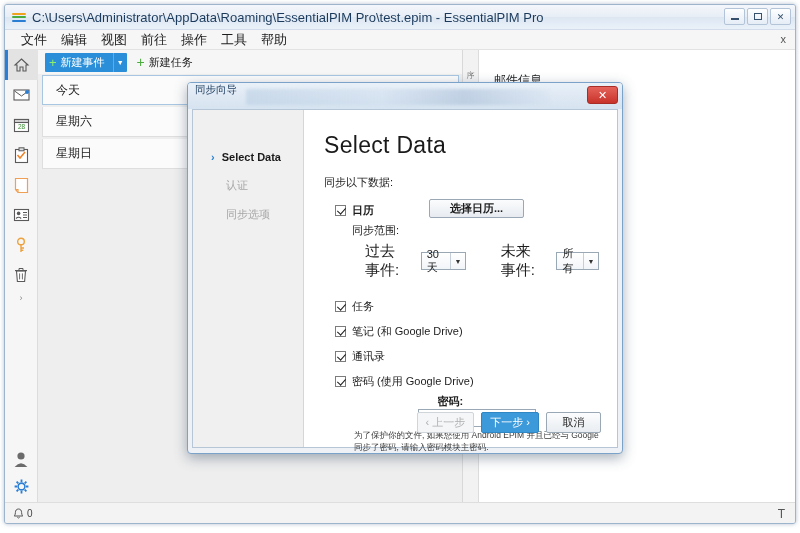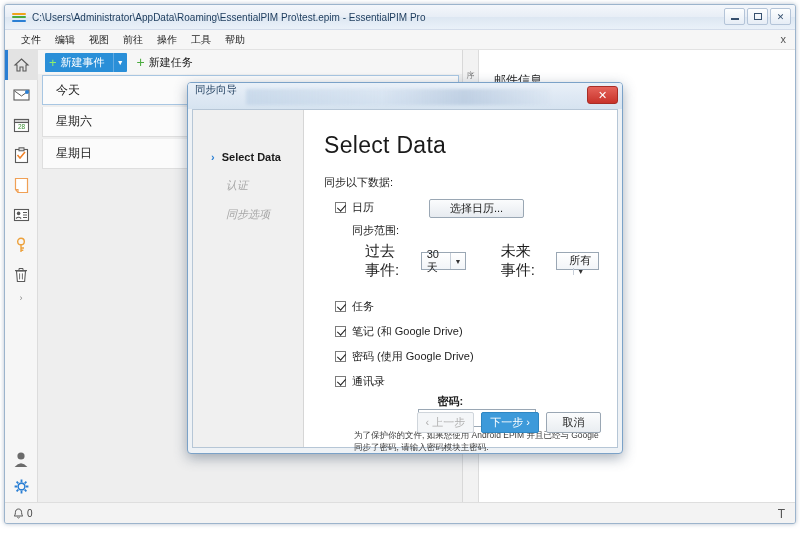--- a/index.html
+++ b/index.html
@@ -35,21 +35,21 @@
     width: 14px; height: 11px;
     margin-right: 6px;
     display: flex; flex-direction: column; justify-content: space-between;
     padding: 1px 0;
   }
   .app-logo i { display: block; height: 2px; border-radius: 1px; }
   .app-logo i:nth-child(1) { background: #f0a31a; }
   .app-logo i:nth-child(2) { background: #4aab3e; }
   .app-logo i:nth-child(3) { background: #2a7fd4; }
   #title-text {
-    font-size: 10px; color: #1c3b5c; white-space: nowrap;
+    font-size: 13px; color: #1c3b5c; white-space: nowrap;
   }
   .win-ctrls { position: absolute; right: 4px; top: 3px; display: flex; gap: 2px; }
   .win-btn {
     width: 21px; height: 17px;
     border: 1px solid #b4c4d8;
     border-radius: 2px;
     background: linear-gradient(to bottom,#fdfefe,#e6edf6);
     display: flex; align-items: center; justify-content: center;
     font-size: 9px; color: #36506e;
   }
@@ -59,21 +59,21 @@
   
   #menubar {
     height: 20px;
     background: #f6f6f6;
     display: flex; align-items: center;
     padding-left: 9px;
     border-bottom: 1px solid #e2e2e2;
     position: relative;
   }
   .menu-item {
-    font-size: 10px; color: #1d1d1d;
+    font-size: 13px; color: #1d1d1d;
     padding: 2px 7px;
     white-space: nowrap;
   }
   #menu-close {
     position: absolute; right: 9px; top: 3px;
     font-size: 11px; color: #555;
   }
 
   
   #body-area { display: flex; height: 452px; }
@@ -227,21 +227,21 @@
     border-right: 1px solid #d6d6d6;
     padding-top: 32px;
   }
   .nav-step {
     display: flex; align-items: center; gap: 7px;
     padding: 0 0 0 18px;
     height: 29px;
     font-size: 11px;
   }
   .nav-step.active { color: #1a1a1a; font-weight: bold; }
-  .nav-step.disabled { color: #a6a6a6; padding-left: 33px; font-style: italic; }
+  .nav-step.disabled { color: #a6a6a6; padding-left: 33px; }
   .nav-chev { color: #2a7fd4; font-size: 11px; font-weight: bold; }
 
   #dlg-content { flex: 1; position: relative; padding: 22px 18px 0 20px; }
   #dlg-heading {
     font-size: 23px; color: #1a1a1a; font-weight: normal;
     letter-spacing: .3px;
     margin-bottom: 16px;
   }
   #dlg-sub { font-size: 11px; color: #1d1d1d; margin-bottom: 9px; }
 
@@ -255,21 +255,21 @@
   }
   .chk::after {
     content: "";
     position: absolute; left: 3px; top: 0px;
     width: 4px; height: 7px;
     border: solid #1d1d1d; border-width: 0 1.4px 1.4px 0;
     transform: rotate(42deg);
   }
   .chk-lbl { font-size: 11px; color: #1d1d1d; white-space: nowrap; }
 
-  .row-inline { display: flex; align-items: flex-start; }
+  .row-inline { display: flex; align-items: flex-end; font-weight: bold; }
   #btn-choose-cal {
     margin-left: 55px;
     width: 95px; height: 19px;
     border: 1px solid #9aa7b4;
     border-radius: 2px;
     background: linear-gradient(to bottom,#fbfcfd,#e7ebf0);
     font-size: 11px; color: #1d1d1d;
     display: flex; align-items: center; justify-content: center;
   }
   #sync-range-lbl { font-size: 11px; color: #1d1d1d; margin: 5px 0 4px 28px; }
@@ -285,21 +285,21 @@
     position: relative;
     margin-left: 6px;
   }
   .combo .cv { flex: 1; }
   .combo .carr {
     width: 15px; text-align: center; font-size: 7px; color: #333;
     border-left: 1px solid #c6ced8;
     height: 100%; display: flex; align-items: center; justify-content: center;
   }
   #combo-past { width: 62px; }
-  #combo-future { width: 58px; flex-direction: column; }
+  #combo-future { width: 58px; }
   #spacer-future { width: 50px; }
 
   #pwd-row { display: flex; align-items: center; margin: 4px 0 2px 30px; flex-direction: column; }
   #pwd-lbl { font-size: 11px; color: #1d1d1d; font-weight: bold; width: 78px; }
   #pwd-input {
     width: 118px; height: 18px;
     border: 1px solid #9aa7b4;
     background: #fff;
   }
   #pwd-hint {
@@ -533,25 +533,25 @@
         <div class="chk-row" style="margin-top:18px">
           <span class="chk"></span>
           <span class="chk-lbl">任务</span>
         </div>
         <div class="chk-row" style="margin-top:9px">
           <span class="chk"></span>
           <span class="chk-lbl">笔记 (和 Google Drive)</span>
         </div>
         <div class="chk-row" style="margin-top:9px">
           <span class="chk"></span>
-          <span class="chk-lbl">密码 (使用 Google Drive)</span>
+          <span class="chk-lbl">通讯录</span>
         </div>
         <div class="chk-row" style="margin-top:9px">
           <span class="chk"></span>
-          <span class="chk-lbl">通讯录</span>
+          <span class="chk-lbl">密码 (使用 Google Drive)</span>
         </div>
 
         <div id="pwd-row">
           <span id="pwd-lbl">密码:</span>
           <input id="pwd-input" type="password" value="" style="">
         </div>
         <div id="pwd-hint">为了保护你的文件, 如果您使用 Android EPIM 并且已经与 Google 同步了密码, 请输入密码模块主密码.</div>
 
         <div class="chk-row">
           <span class="chk"></span>

